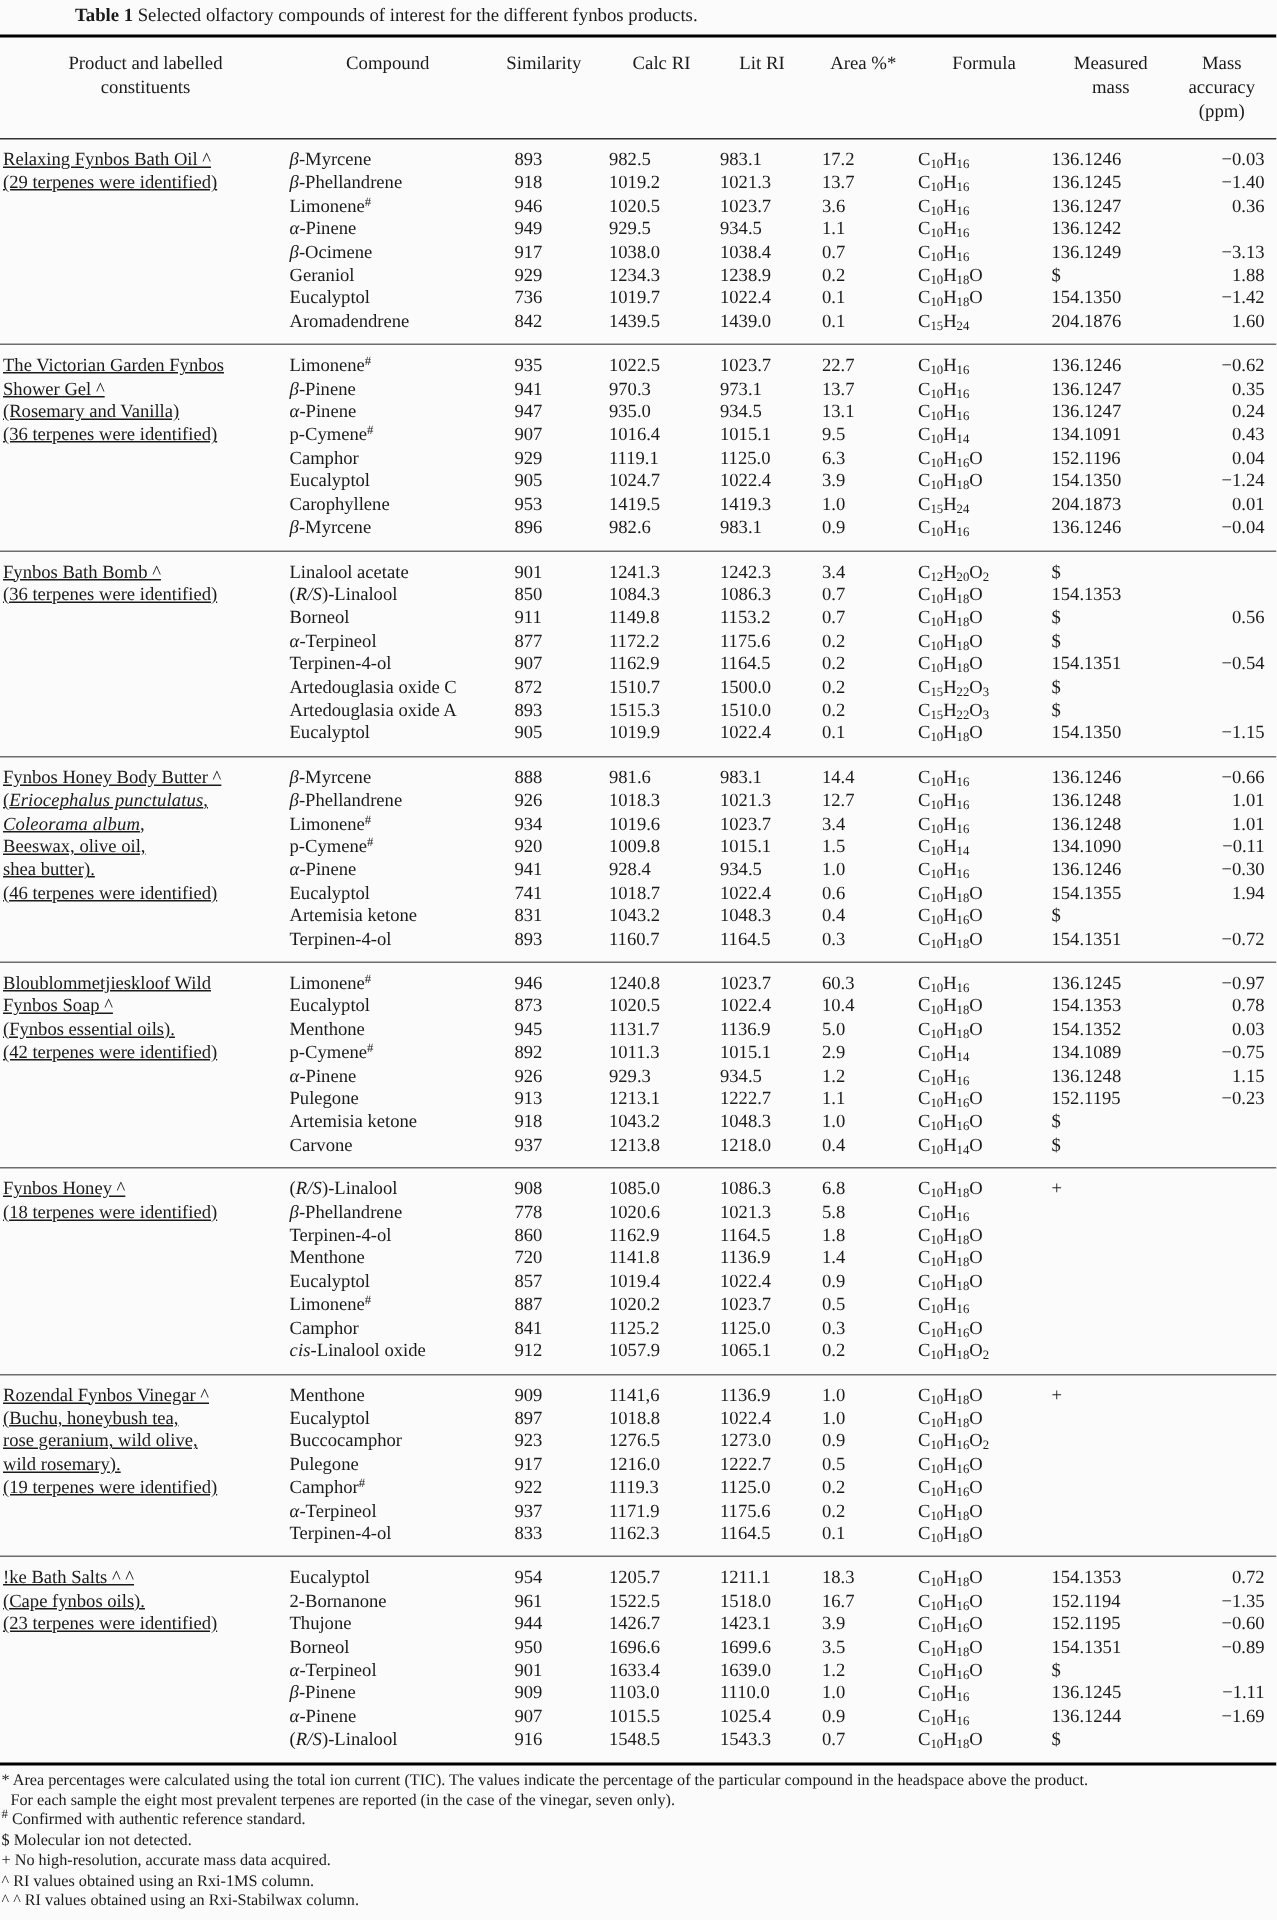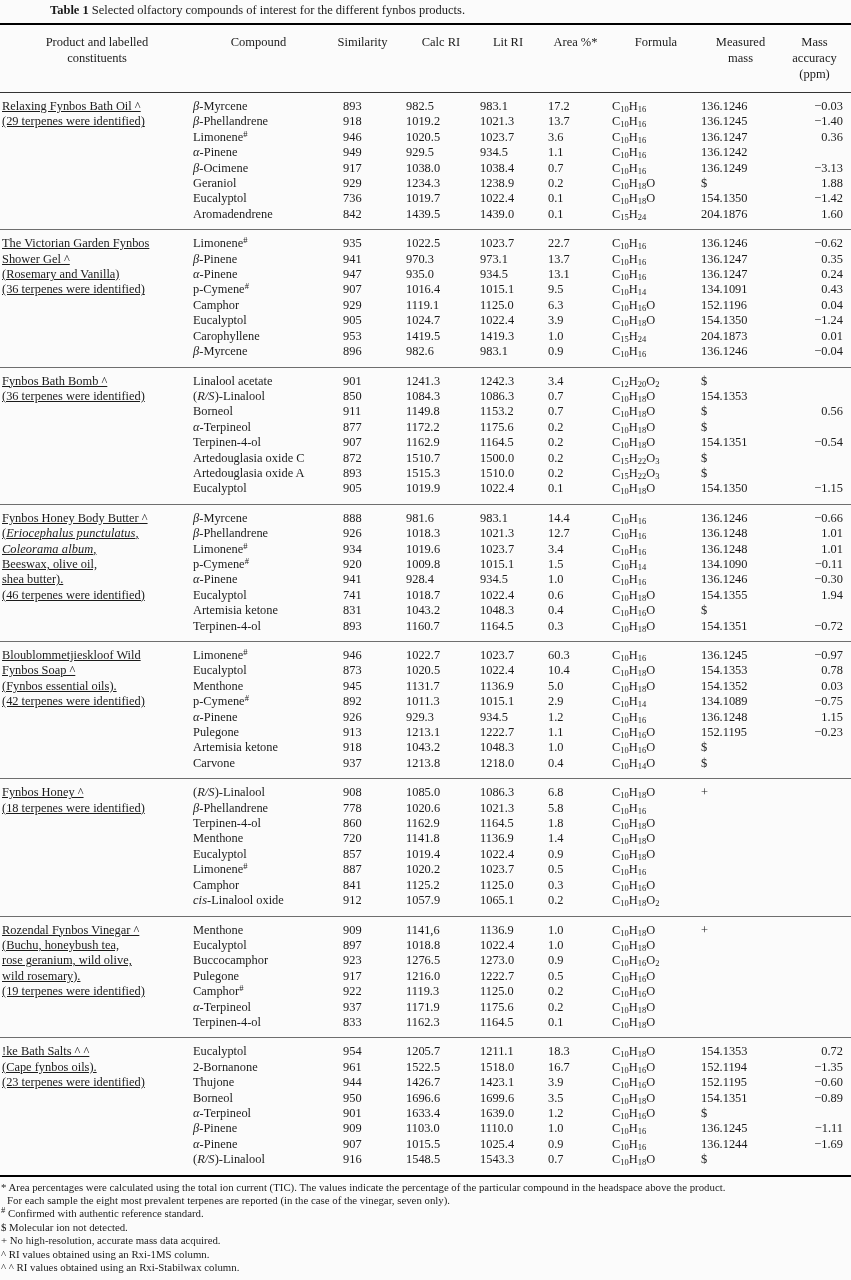--- a/index.html
+++ b/index.html
@@ -421,21 +421,21 @@
           <td class="c-formula">C<sub>10</sub>H<sub>18</sub>O</td>
           <td class="c-mass">154.1351</td>
           <td class="c-acc">−0.72</td>
         </tr>
       </tbody>
       <tbody>
         <tr>
           <td rowspan="8" class="c-product">Bloublommetjieskloof Wild<br>Fynbos Soap ^<br>(Fynbos essential oils).<br>(42 terpenes were identified)</td>
           <td class="c-compound">Limonene<sup>#</sup></td>
           <td class="c-sim">946</td>
-          <td class="c-calc">1022.7</td>
+          <td class="c-calc">1240.8</td>
           <td class="c-lit">1023.7</td>
           <td class="c-area">60.3</td>
           <td class="c-formula">C<sub>10</sub>H<sub>16</sub></td>
           <td class="c-mass">136.1245</td>
           <td class="c-acc">−0.97</td>
         </tr>
         <tr>
           <td class="c-compound">Eucalyptol</td>
           <td class="c-sim">873</td>
           <td class="c-calc">1020.5</td>

